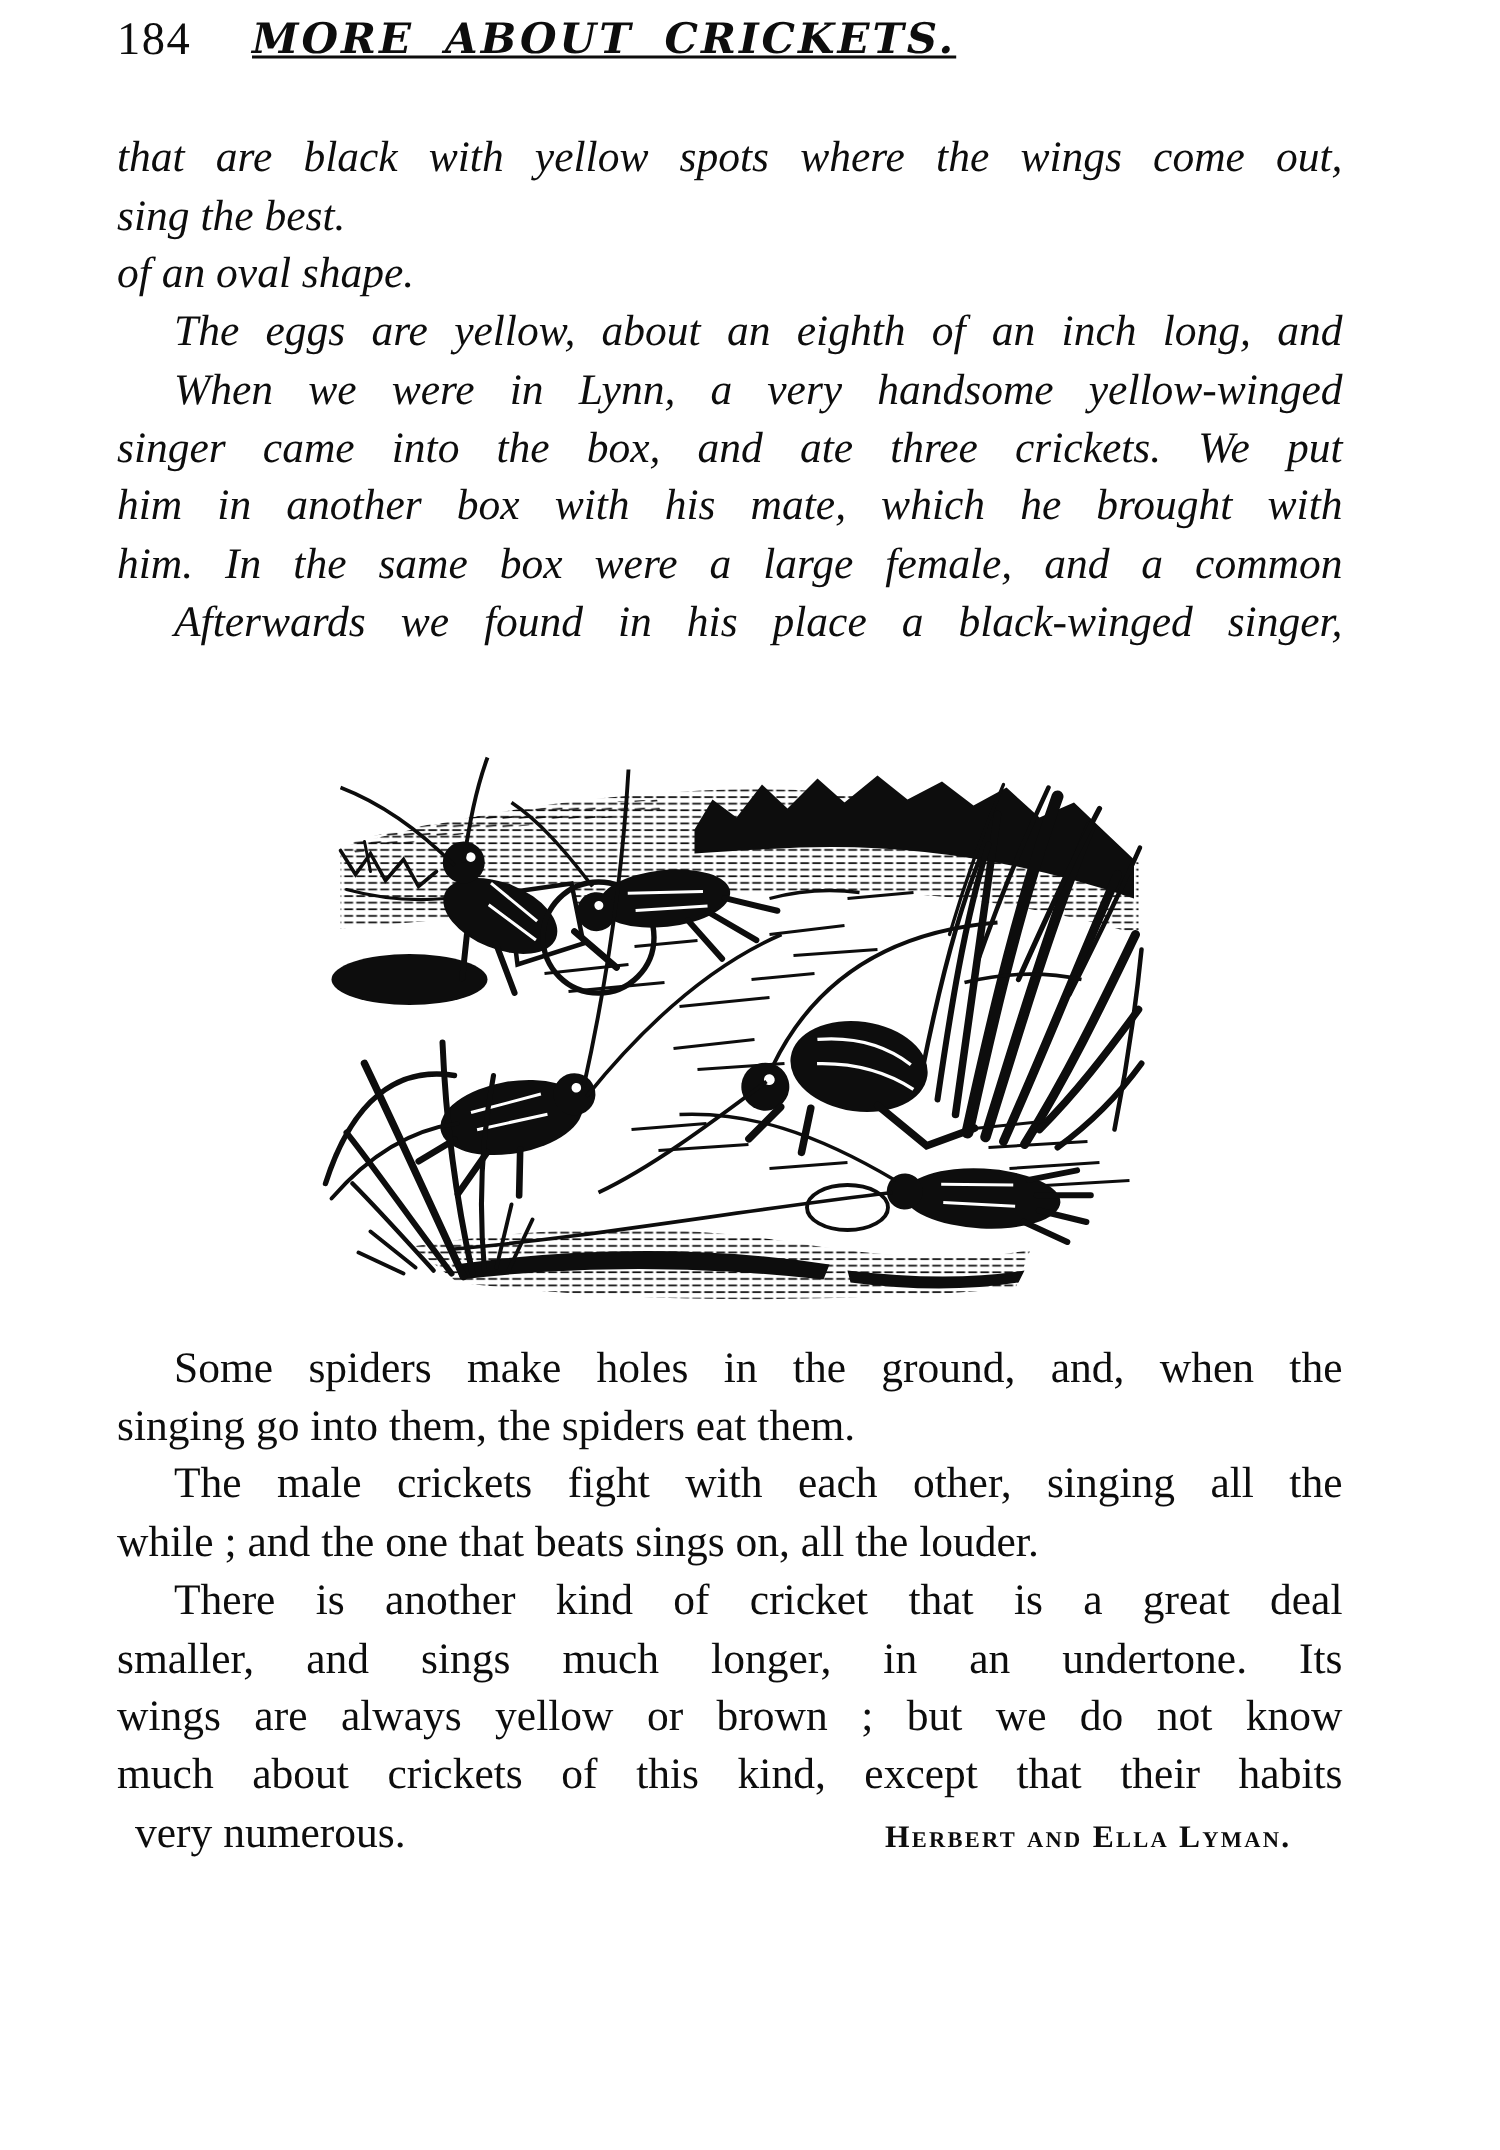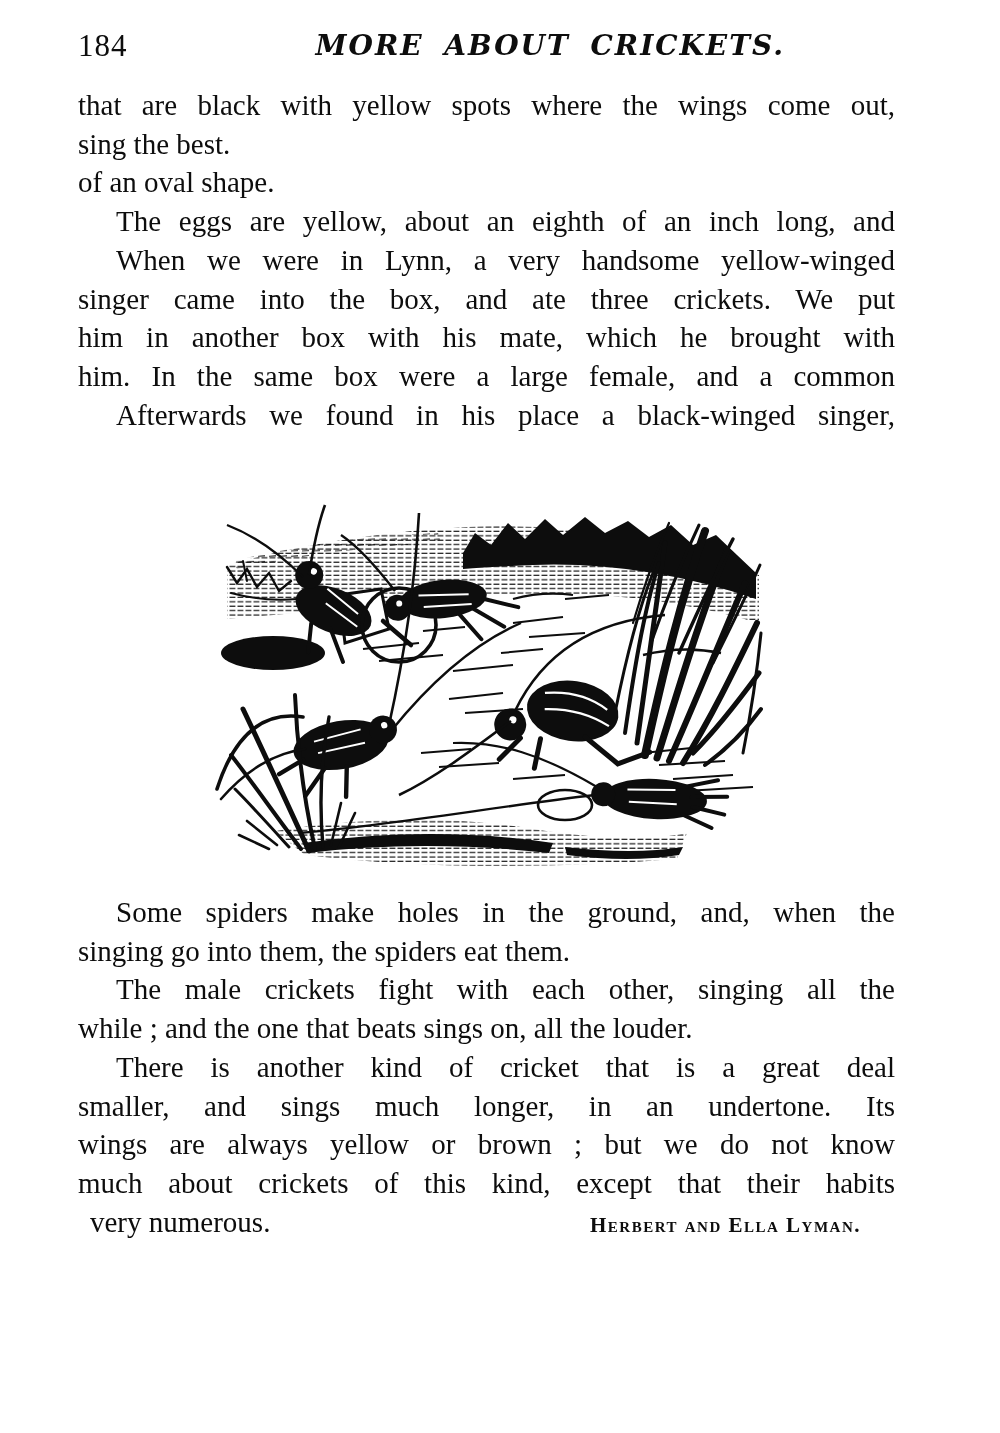--- a/index.html
+++ b/index.html
@@ -5,38 +5,38 @@
   html,body{margin:0;padding:0;background:#e8e8e8;}
   .page{
     position:relative;
     width:1000px;height:1433px;
     background:#ffffff;
     color:#0d0d0d;
     font-family:"Liberation Serif", serif;
     overflow:hidden;
   }
   .header-row{
-    position:absolute;top:28px;left:78px;right:105px;height:40px;
+    position:absolute;top:8px;left:78px;right:105px;height:40px;
   }
   .page-number{
     position:absolute;left:0;top:0;
     font-size:31px;letter-spacing:1px;
   }
   .running-title{
     position:absolute;left:90px;right:110px;top:1px;
-    text-align:right;
+    text-align:left;
     font-family:"DejaVu Serif", serif;
     font-style:italic;font-weight:bold;
-    font-size:28px;letter-spacing:2px;word-spacing:9px;
+    font-size:28px;letter-spacing:2px;word-spacing:9px;text-decoration:underline;
   }
   .text-block{
     position:absolute;left:78px;width:817px;
     font-size:29px;line-height:38.7px;
   }
-  .text-top{top:86px;}
+  .text-top{top:86px;font-style:italic;}
   .text-bottom{top:893px;}
   .line{
     text-align:justify;
     text-align-last:justify;
   }
   .line.last{text-align-last:left;}
   .line.indent{text-indent:38px;}
   .sig-line{
     display:flex;justify-content:space-between;align-items:baseline;margin-left:12px;
   }

